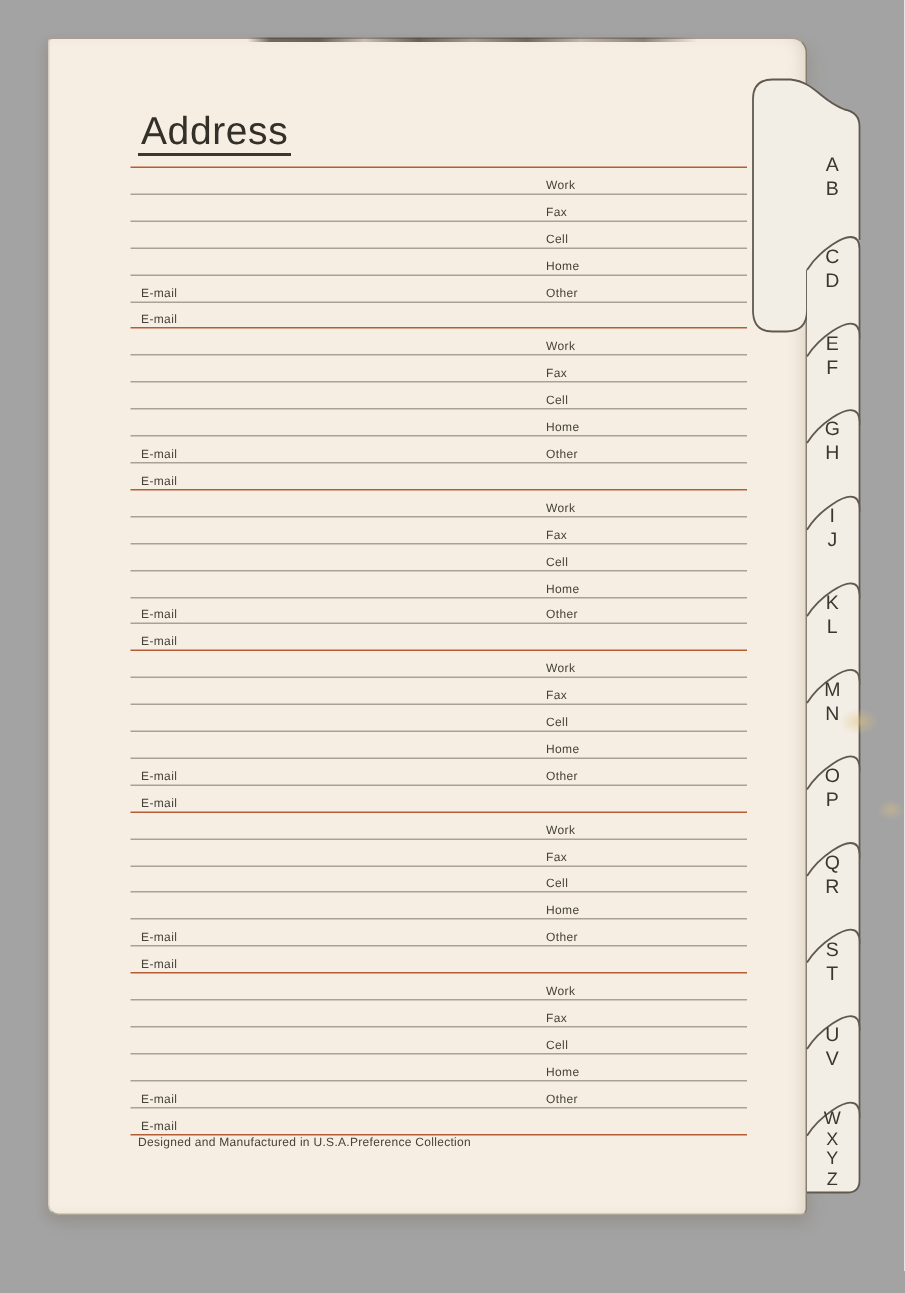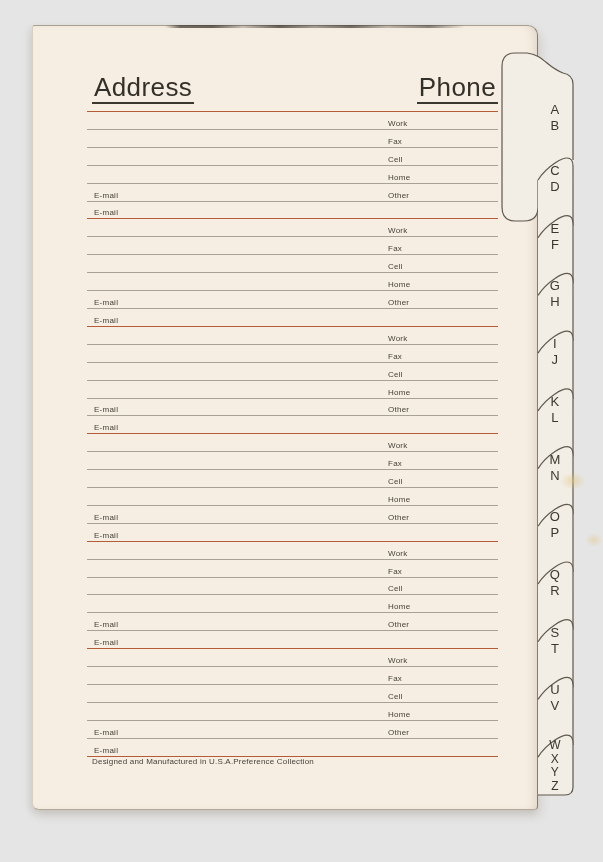--- a/index.html
+++ b/index.html
@@ -1,16 +1,16 @@
 <!DOCTYPE html>
 <html><head>
 <meta charset="utf-8">
 <style>
   html,body{margin:0;padding:0;background:#ffffff;}
-  .stage{position:relative;width:603px;height:862px;background:#e5e5e5;overflow:hidden;
+  .stage{position:relative;width:603px;height:862px;background:#a3a3a3;overflow:hidden;
          font-family:"Liberation Sans", sans-serif;}
 
   
   .page{position:absolute;left:32px;top:25px;width:506px;height:785px;
         background:#f7eee3;
         border-top:1px solid #a89f90;
         border-right:1.4px solid #857d6f;
         border-bottom:1px solid #b3a998;
         border-left:1px solid #d8cfc0;
         border-radius:3px 10px 4px 7px;
@@ -31,21 +31,21 @@
   .hdr .t-left{margin-left:5px;}
 
   
   .blocks{position:absolute;left:54px;top:85px;width:411px;
           border-top:1.8px solid #b55c37;}
   .block{width:100%;}
   .row{position:relative;height:17.92px;box-sizing:border-box;
        border-bottom:1px solid #a8a195;}
   .row.last{border-bottom:1.8px solid #b55c37;}
   .lbl{position:absolute;bottom:1px;font-size:8px;letter-spacing:.25px;color:#45423a;}
-  .lbl.r{left:277px;margin-left:24px;}
+  .lbl.r{left:277px;}
   .lbl.l{left:7px;text-align:right;}
 
   
   .foot{position:absolute;left:54px;top:731px;width:411px;display:flex;
         justify-content:flex-start;font-size:8px;letter-spacing:.2px;color:#45423a;}
   .foot .f-left{margin-left:5px;}
 
   
   svg.tabs{position:absolute;left:0;top:0;width:603px;height:862px;}
   .tab-label{position:absolute;left:537px;width:36px;text-align:center;
@@ -62,21 +62,20 @@
 </head>
 <body>
 
 <div class="stage">
 
   <div class="page">
     <div class="top-edge-artifact"></div>
 
     <div class="hdr">
       <span class="title t-left">Address</span>
-      <span class="title">Phone</span>
     </div>
 
     <div class="blocks">
 
       <div class="block">
         <div class="row">
             <span class="lbl r">Work</span>
           </div>
         <div class="row">
             <span class="lbl r">Fax</span>

